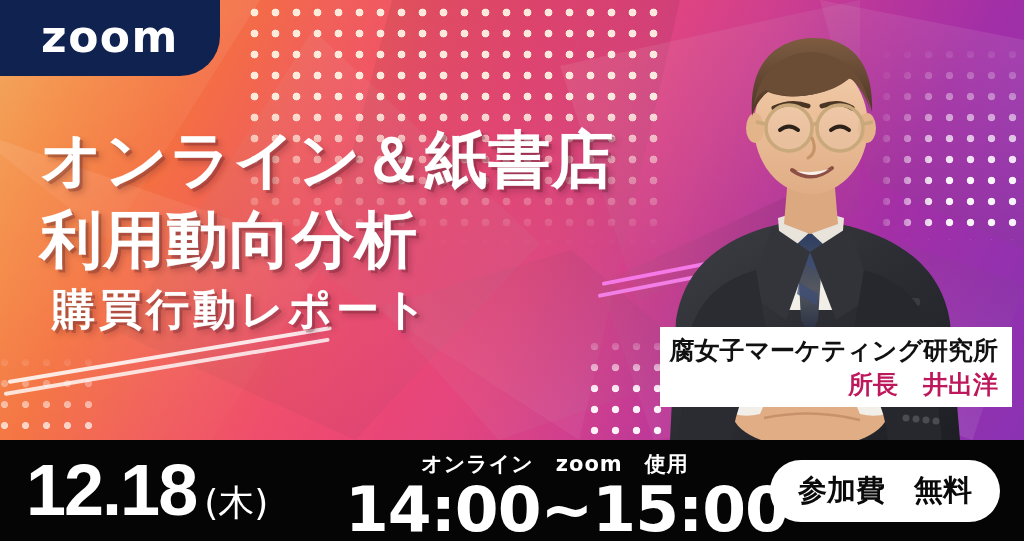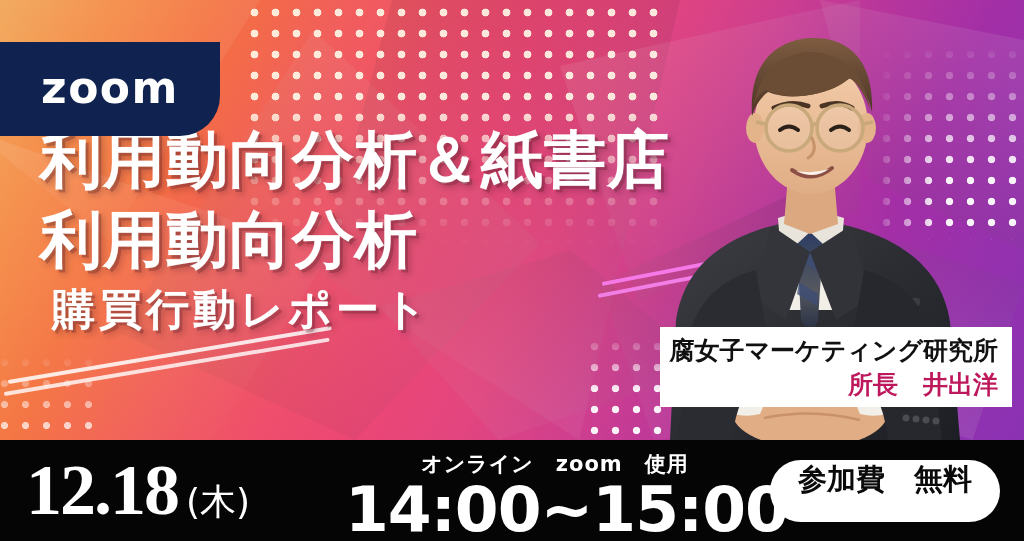--- a/index.html
+++ b/index.html
@@ -102,26 +102,25 @@
   .line{position:absolute;height:4px;border-radius:2px;}
   .lines-pink{left:0px;top:348px;width:340px;height:60px;}
   .lines-pink .l1{left:8px;top:32px;width:328px;transform:rotate(-9.5deg);transform-origin:left center;background:rgba(255,255,255,.85);}
   .lines-pink .l2{left:4px;top:44px;width:330px;transform:rotate(-9.5deg);transform-origin:left center;background:rgba(255,255,255,.80);}
   .lines-mag{left:598px;top:252px;width:200px;height:50px;}
   .lines-mag .l1{left:4px;top:30px;width:192px;transform:rotate(-11deg);transform-origin:left center;background:#f57ae8;}
   .lines-mag .l2{left:0px;top:42px;width:196px;transform:rotate(-11deg);transform-origin:left center;background:#f27fe6;}
 
   
   .zoom-logo{
-    position:absolute;left:0;top:0;width:220px;height:94px;
+    position:absolute;left:0;top:0;width:220px;height:76px;
     background:#10224f;
     border-bottom-right-radius:40px;
     display:flex;align-items:center;justify-content:center;
     z-index:6;
-    margin-top:42px;
   }
   .zoom-logo .wordmark{
     color:#fff;font-size:44px;font-weight:bold;letter-spacing:1.5px;
     font-family:"DejaVu Sans","Liberation Sans",sans-serif;
     line-height:1;margin-top:-2px;
   }
 
   
   .presenter{
     position:absolute;left:660px;top:20px;width:330px;height:420px;
@@ -163,21 +162,21 @@
 
   
   .bottom-bar{
     position:absolute;left:0;top:440px;width:1024px;height:101px;
     background:#050505;z-index:8;
   }
   .date-block{
     position:absolute;left:26px;top:8px;display:flex;align-items:baseline;
   }
   .date-main{
-    color:#fff;font-family:Liberation Serif, serif;
+    color:#fff;font-family:Liberation Sans, sans-serif;
     font-size:72px;font-weight:bold;line-height:84px;letter-spacing:-2px;
   }
   .date-dow{
     color:#fff;font-family:"DejaVu Sans","Liberation Sans",sans-serif;
     font-size:36px;font-weight:normal;line-height:84px;margin-left:8px;
   }
   .time-block{
     position:absolute;left:345px;top:0;width:420px;text-align:center;
   }
   .online-label{
@@ -185,21 +184,21 @@
     font-size:21px;font-weight:bold;line-height:28px;letter-spacing:1px;margin-top:10px;
     white-space:nowrap;
   }
   .time-main{
     color:#fff;font-family:"DejaVu Sans","Liberation Sans",sans-serif;
     font-size:63px;font-weight:bold;line-height:64px;letter-spacing:-1px;white-space:nowrap;
   }
   .fee-badge{
     position:absolute;left:770px;top:20px;width:230px;height:62px;
     background:#fff;border-radius:34px;
-    display:flex;justify-content:center;
+    display:flex;align-items:center;justify-content:center;
   }
   .fee-badge span{
     color:#0a0a0a;font-family:"DejaVu Sans","Liberation Sans",sans-serif;
     font-size:29px;font-weight:bold;letter-spacing:0px;white-space:nowrap;
   }
 </style>
 </head>
 <body>
 
 <div id="banner">
@@ -316,21 +315,21 @@
         <circle cx="276" cy="401" r="3.5" fill="#4a4c52"></circle>
       </g>
     </svg>
   </div>
 
   <div class="zoom-logo">
     <span class="wordmark">zoom</span>
   </div>
 
   <div class="headline">
-    <div class="title-line">利用動向分析＆紙書店</div>
+    <div class="title-line">オンライン＆紙書店</div>
     <div class="title-line">利用動向分析</div>
     <div class="subtitle">購買行動レポート</div>
   </div>
 
   <div class="speaker-plate">
     <div class="speaker-org">腐女子マーケティング研究所</div>
     <div class="speaker-name">所長　井出洋</div>
   </div>
 
   <div class="bottom-bar">

